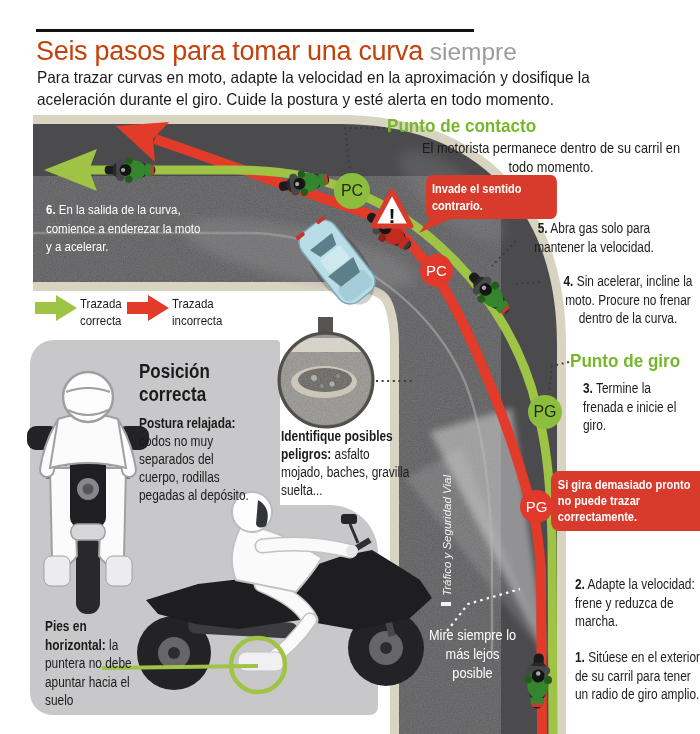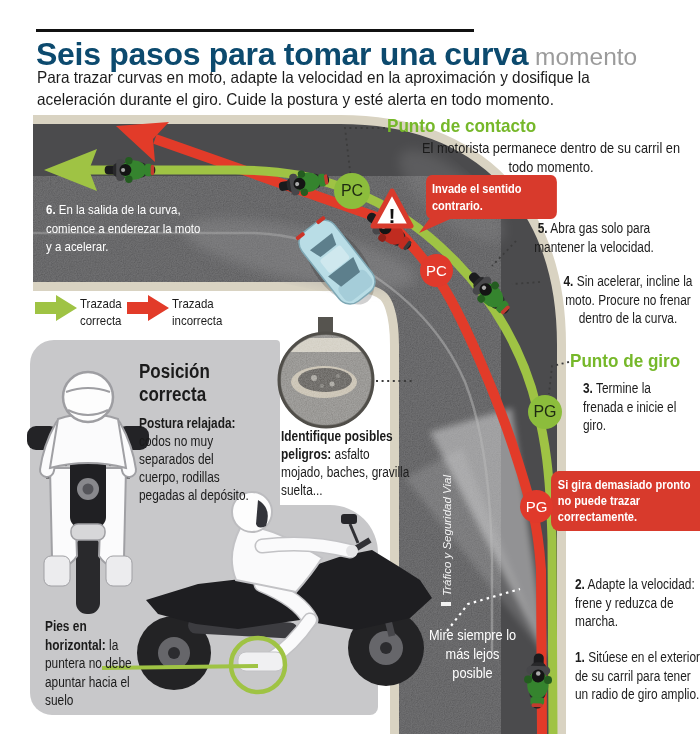--- a/index.html
+++ b/index.html
@@ -14,21 +14,21 @@
   .cond{transform:scaleX(.85);transform-origin:0 0;}
   .cond-c{transform:scaleX(.85);transform-origin:50% 0;text-align:center;}
   .step{font-size:14px;line-height:18.5px;color:#1c1c1c;}
   .white{color:#fff;}
   .badge{background:#d83a2c;color:#fff;font-weight:bold;font-size:13px;border-radius:7px;z-index:2;}
   .greenlab{color:#76b82a;font-weight:bold;font-size:19px;white-space:nowrap;
             transform:scaleX(.9);transform-origin:0 0;}
   .panelbg{background:#c8c8ca;}
   b{font-weight:bold;}
   .hr{background:#111;}
-  .title-strong{font-weight:bold;font-size:32px;letter-spacing:-.3px;color:#0c4a6e;}
+  .title-strong{font-weight:normal;font-size:27px;letter-spacing:-.3px;color:#c2410c;}
   .title-light{font-weight:normal;font-size:24.5px;color:#9b9b9b;}
   .credit{z-index:2;color:#fff;font-style:italic;font-size:11.5px;white-space:nowrap;
           transform:rotate(-90deg);transform-origin:0 0;opacity:.92;}
   .credit .bar{display:inline-block;width:4px;height:10px;background:#fff;margin-right:6px;}
 </style>
 </head>
 <body>
 
 <div class="stage">
 
@@ -199,21 +199,21 @@
       <circle cx="352" cy="551" r="6" fill="#e5e5e7"></circle>
       <circle cx="252" cy="512" r="20" fill="#fdfdfd" stroke="#bcbcbf" stroke-width="2"></circle>
       <path d="M258,500 Q272,508 266,526 Q258,530 256,524 Z" fill="#33343a"></path>
       <line x1="102" y1="668" x2="258" y2="666" stroke="#9fc344" stroke-width="4"></line>
       <circle cx="258" cy="665" r="27" fill="none" stroke="#9fc344" stroke-width="4.5"></circle>
     </g>
   </svg>
 
   <div class="abs txt hr" style="left:36px;top:29px;width:438px;height:3px;"></div>
   <div class="abs txt" style="left:36px;top:36px;white-space:nowrap;">
-    <span class="title-strong">Seis pasos para tomar una curva</span><span class="title-light"> momento</span>
+    <span class="title-strong">Seis pasos para tomar una curva</span><span class="title-light"> siempre</span>
   </div>
   <div class="abs txt" style="left:37px;top:67px;width:650px;font-size:16.5px;line-height:21.5px;transform:scaleX(.93);transform-origin:0 0;">Para trazar curvas en moto, adapte la velocidad en la aproximación y dosifique la aceleración durante el giro. Cuide la postura y esté alerta en todo momento.</div>
 
   <div class="abs txt greenlab" style="left:387px;top:115px;">Punto de contacto</div>
   <div class="abs txt cond-c" style="left:396px;top:138px;width:310px;font-size:15px;line-height:19px;">El motorista permanece dentro de su carril en todo momento.</div>
 
   <div class="abs txt greenlab" style="left:570px;top:350px;">Punto de giro</div>
 
   <div class="abs badge cond" style="left:426px;top:175px;width:140px;padding:5px 7px;line-height:17px;">Invade el sentido contrario.</div>
   <div class="abs badge cond" style="left:551px;top:471px;width:170px;padding:6px 8px;line-height:16px;border-radius:9px;">Si gira demasiado pronto no puede trazar correctamente.</div>

